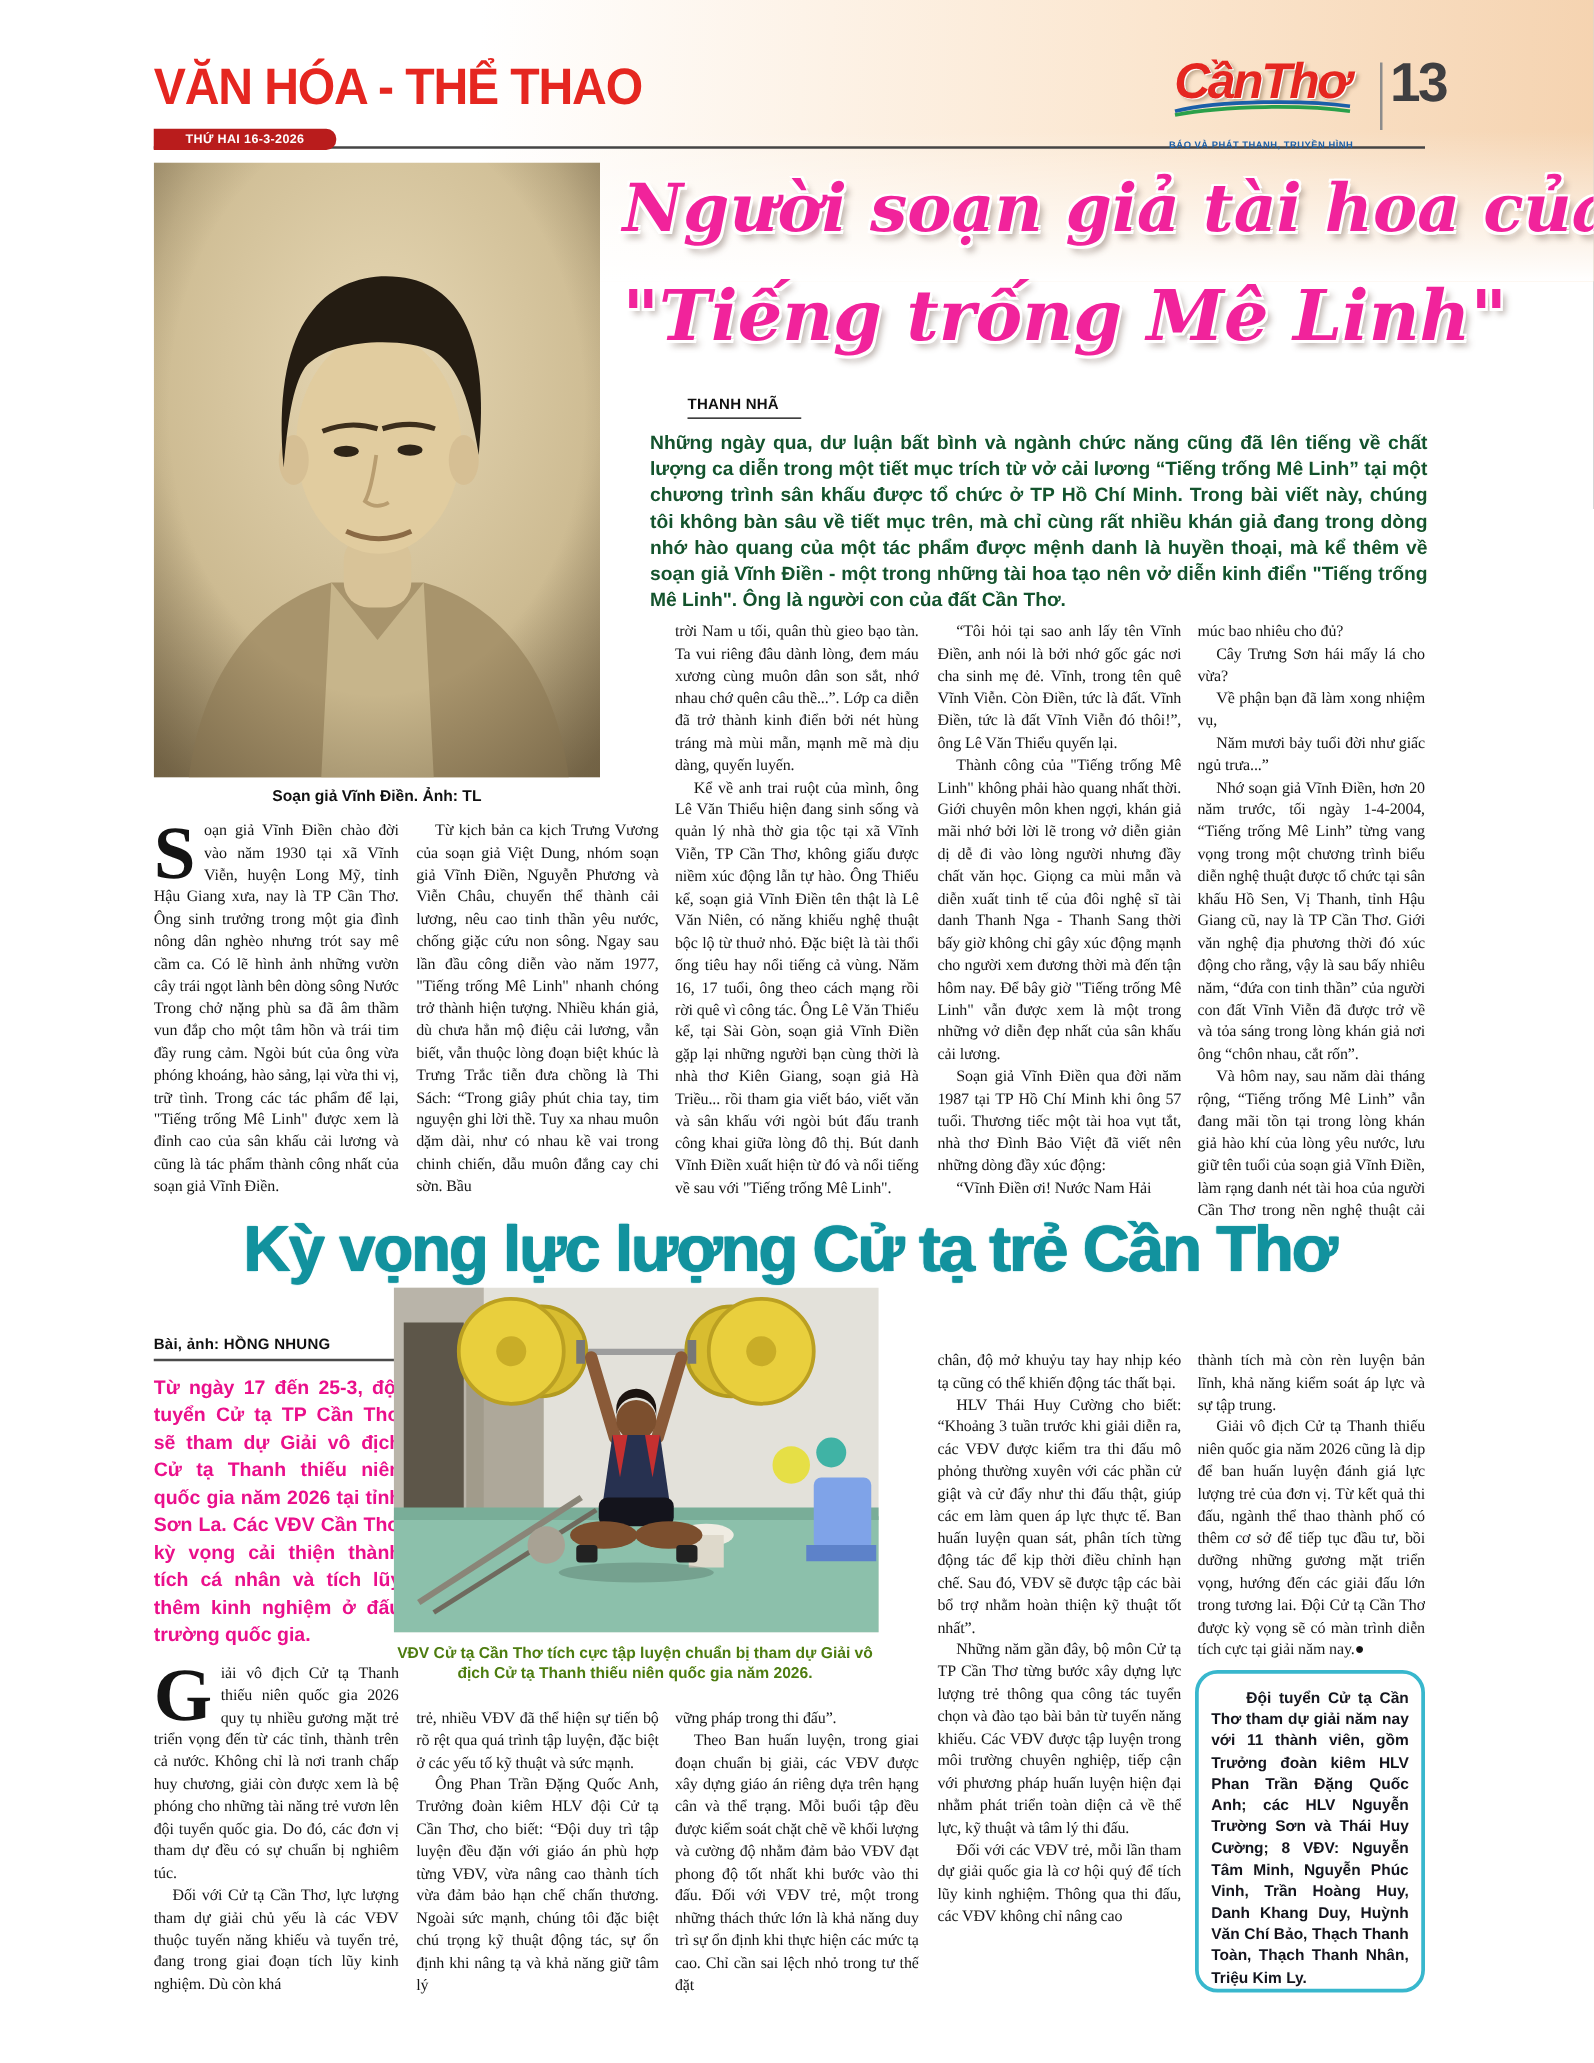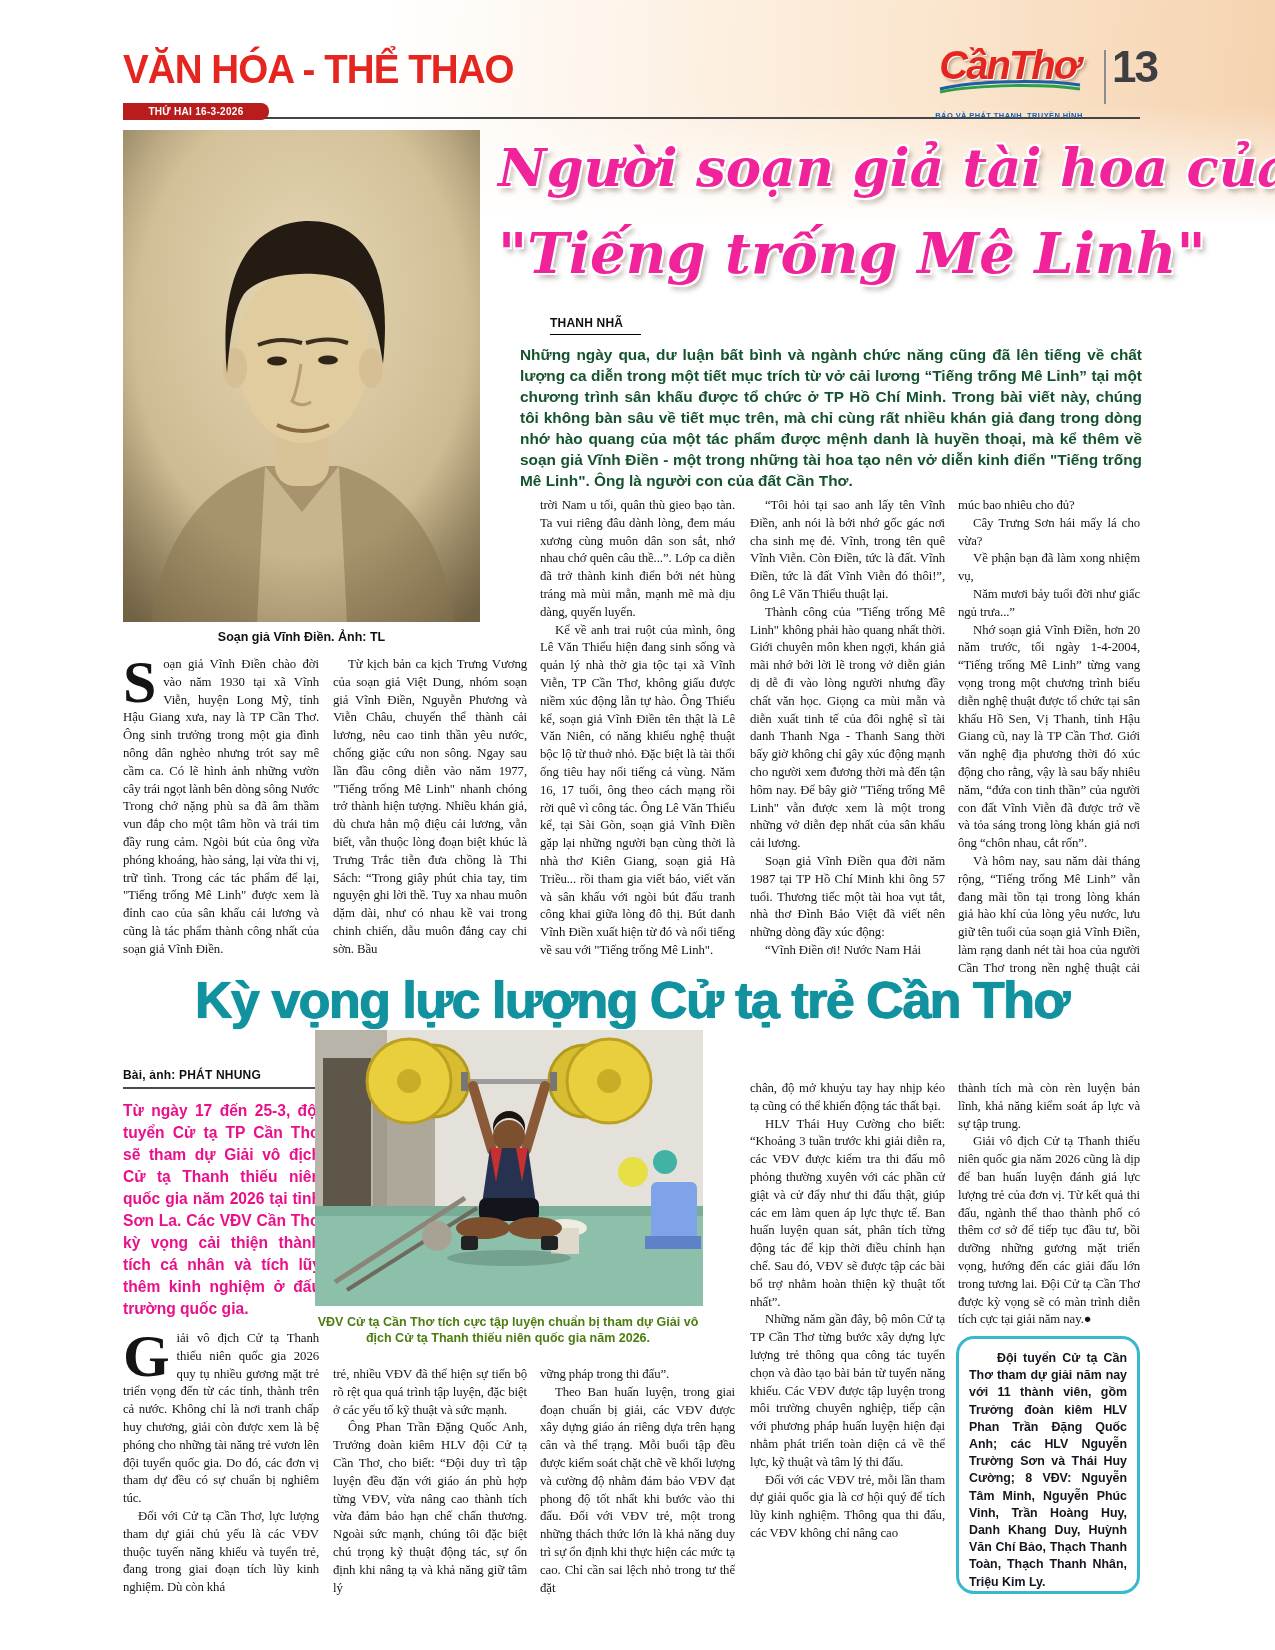--- a/index.html
+++ b/index.html
@@ -140,36 +140,36 @@
     <p class="cont"><span class="dc">S</span><span>oạn giả Vĩnh Điền chào đời vào năm 1930 tại xã Vĩnh Viễn, huyện Long Mỹ, tỉnh Hậu Giang xưa, nay là TP Cần Thơ. Ông sinh trưởng trong một gia đình nông dân nghèo nhưng trót say mê cầm ca. Có lẽ hình ảnh những vườn cây trái ngọt lành bên dòng sông Nước Trong chở nặng phù sa đã âm thầm vun đắp cho một tâm hồn và trái tim đầy rung cảm. Ngòi bút của ông vừa phóng khoáng, hào sảng, lại vừa thi vị, trữ tình. Trong các tác phẩm để lại, "Tiếng trống Mê Linh" được xem là đỉnh cao của sân khấu cải lương và cũng là tác phẩm thành công nhất của soạn giả Vĩnh Điền.</span></p>
   </div>
   <div class="col" id="a1c2">
     <p>Từ kịch bản ca kịch Trưng Vương của soạn giả Việt Dung, nhóm soạn giả Vĩnh Điền, Nguyễn Phương và Viễn Châu, chuyển thể thành cải lương, nêu cao tinh thần yêu nước, chống giặc cứu non sông. Ngay sau lần đầu công diễn vào năm 1977, "Tiếng trống Mê Linh" nhanh chóng trở thành hiện tượng. Nhiều khán giả, dù chưa hẳn mộ điệu cải lương, vẫn biết, vẫn thuộc lòng đoạn biệt khúc là Trưng Trắc tiễn đưa chồng là Thi Sách: “Trong giây phút chia tay, tim nguyện ghi lời thề. Tuy xa nhau muôn dặm dài, như có nhau kề vai trong chinh chiến, dẫu muôn đắng cay chi sờn. Bầu</p>
   </div>
   <div class="col" id="a1c3">
     <p class="cont">trời Nam u tối, quân thù gieo bạo tàn. Ta vui riêng đâu dành lòng, đem máu xương cùng muôn dân son sắt, nhớ nhau chớ quên câu thề...”. Lớp ca diễn đã trở thành kinh điển bởi nét hùng tráng mà mùi mẫn, mạnh mẽ mà dịu dàng, quyến luyến.</p>
     <p>Kể về anh trai ruột của mình, ông Lê Văn Thiểu hiện đang sinh sống và quản lý nhà thờ gia tộc tại xã Vĩnh Viễn, TP Cần Thơ, không giấu được niềm xúc động lẫn tự hào. Ông Thiểu kể, soạn giả Vĩnh Điền tên thật là Lê Văn Niên, có năng khiếu nghệ thuật bộc lộ từ thuở nhỏ. Đặc biệt là tài thổi ống tiêu hay nổi tiếng cả vùng. Năm 16, 17 tuổi, ông theo cách mạng rồi rời quê vì công tác. Ông Lê Văn Thiểu kể, tại Sài Gòn, soạn giả Vĩnh Điền gặp lại những người bạn cùng thời là nhà thơ Kiên Giang, soạn giả Hà Triều... rồi tham gia viết báo, viết văn và sân khấu với ngòi bút đấu tranh công khai giữa lòng đô thị. Bút danh Vĩnh Điền xuất hiện từ đó và nổi tiếng về sau với "Tiếng trống Mê Linh".</p>
   </div>
   <div class="col" id="a1c4">
-    <p>“Tôi hỏi tại sao anh lấy tên Vĩnh Điền, anh nói là bởi nhớ gốc gác nơi cha sinh mẹ đẻ. Vĩnh, trong tên quê Vĩnh Viễn. Còn Điền, tức là đất. Vĩnh Điền, tức là đất Vĩnh Viễn đó thôi!”, ông Lê Văn Thiểu thuật lại.</p>
+    <p>“Tôi hỏi tại sao anh lấy tên Vĩnh Điền, anh nói là bởi nhớ gốc gác nơi cha sinh mẹ đẻ. Vĩnh, trong tên quê Vĩnh Viễn. Còn Điền, tức là đất. Vĩnh Điền, tức là đất Vĩnh Viễn đó thôi!”, ông Lê Văn Thiểu quyến lại.</p>
     <p>Thành công của "Tiếng trống Mê Linh" không phải hào quang nhất thời. Giới chuyên môn khen ngợi, khán giả mãi nhớ bởi lời lẽ trong vở diễn giản dị dễ đi vào lòng người nhưng đầy chất văn học. Giọng ca mùi mẫn và diễn xuất tinh tế của đôi nghệ sĩ tài danh Thanh Nga - Thanh Sang thời bấy giờ không chỉ gây xúc động mạnh cho người xem đương thời mà đến tận hôm nay. Để bây giờ "Tiếng trống Mê Linh" vẫn được xem là một trong những vở diễn đẹp nhất của sân khấu cải lương.</p>
     <p>Soạn giả Vĩnh Điền qua đời năm 1987 tại TP Hồ Chí Minh khi ông 57 tuổi. Thương tiếc một tài hoa vụt tắt, nhà thơ Đình Bảo Việt đã viết nên những dòng đầy xúc động:</p>
     <p>“Vĩnh Điền ơi! Nước Nam Hải</p>
   </div>
   <div class="col" id="a1c5">
     <p class="cont">múc bao nhiêu cho đủ?</p>
     <p>Cây Trưng Sơn hái mấy lá cho vừa?</p>
     <p>Về phận bạn đã làm xong nhiệm vụ,</p>
     <p>Năm mươi bảy tuổi đời như giấc ngủ trưa...”</p>
     <p>Nhớ soạn giả Vĩnh Điền, hơn 20 năm trước, tối ngày 1-4-2004, “Tiếng trống Mê Linh” từng vang vọng trong một chương trình biểu diễn nghệ thuật được tổ chức tại sân khấu Hồ Sen, Vị Thanh, tỉnh Hậu Giang cũ, nay là TP Cần Thơ. Giới văn nghệ địa phương thời đó xúc động cho rằng, vậy là sau bấy nhiêu năm, “đứa con tinh thần” của người con đất Vĩnh Viễn đã được trở về và tỏa sáng trong lòng khán giả nơi ông “chôn nhau, cắt rốn”.</p>
     <p>Và hôm nay, sau năm dài tháng rộng, “Tiếng trống Mê Linh” vẫn đang mãi tồn tại trong lòng khán giả hào khí của lòng yêu nước, lưu giữ tên tuổi của soạn giả Vĩnh Điền, làm rạng danh nét tài hoa của người Cần Thơ trong nền nghệ thuật cải lương nước nhà.●</p>
   </div>
 
   <div class="headline2">Kỳ vọng lực lượng Cử tạ trẻ Cần Thơ</div>
-  <div class="byline byline2">Bài, ảnh: PHÁT NHUNG</div>
+  <div class="byline byline2">Bài, ảnh: HỒNG NHUNG</div>
   <div class="lead2">Từ ngày 17 đến 25-3, đội tuyển Cử tạ TP Cần Thơ sẽ tham dự Giải vô địch Cử tạ Thanh thiếu niên quốc gia năm 2026 tại tỉnh Sơn La. Các VĐV Cần Thơ kỳ vọng cải thiện thành tích cá nhân và tích lũy thêm kinh nghiệm ở đấu trường quốc gia.</div>
 
   <div class="photo2">
     <svg viewBox="0 0 388 276" preserveAspectRatio="none">
       <rect width="388" height="276" fill="#e3e1da"></rect>
       <rect x="0" y="0" width="72" height="192" fill="#b9b4a9"></rect>
       <rect x="8" y="28" width="48" height="156" fill="#5d5649"></rect>
       <rect x="58" y="72" width="62" height="112" fill="#97907f" opacity="0.7"></rect>
       <rect y="183" width="388" height="93" fill="#8cc0ab"></rect>
       <rect y="176" width="388" height="10" fill="#79ad98"></rect>

